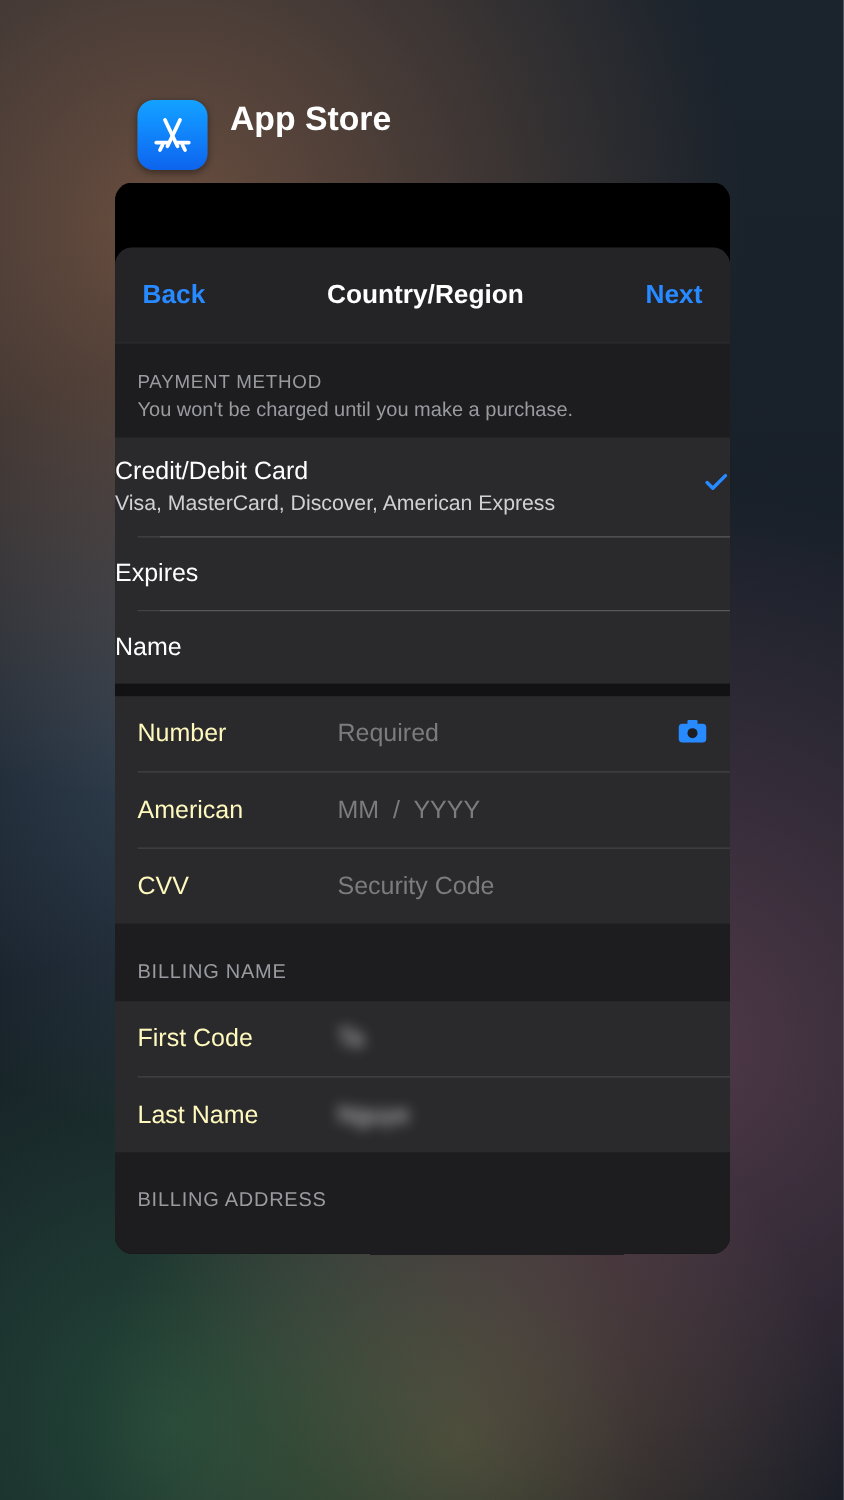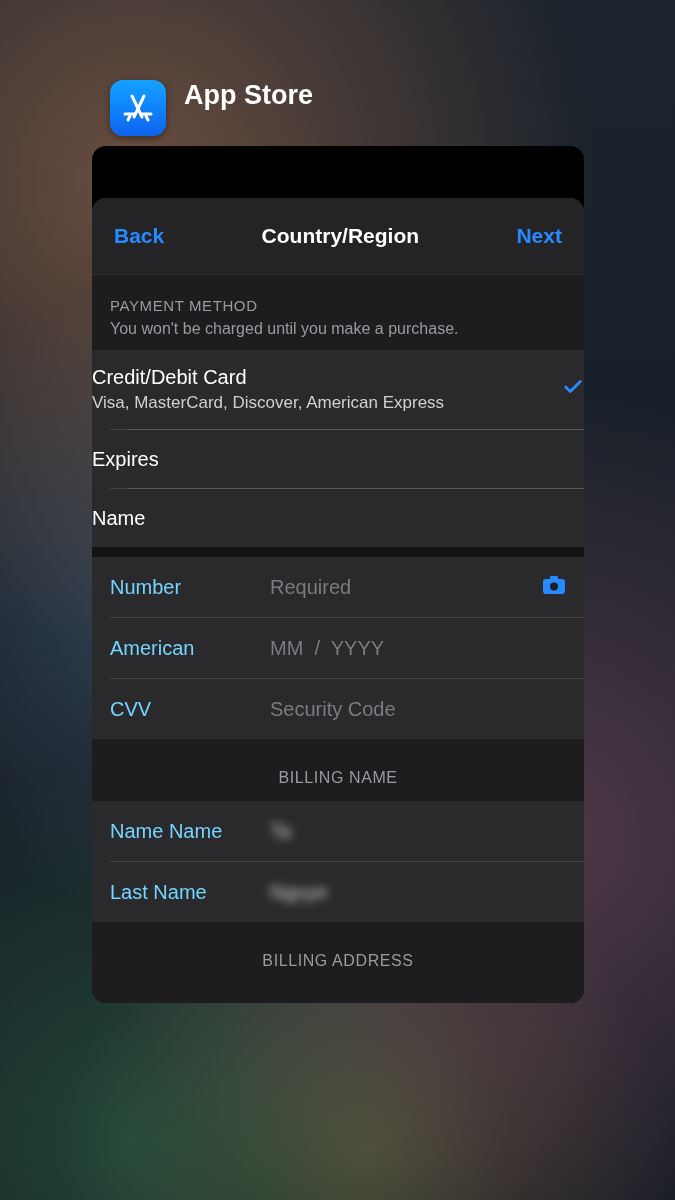--- a/index.html
+++ b/index.html
@@ -64,35 +64,34 @@
   .row-sep { content:""; display:block; height:1px; background:rgba(255,255,255,0.12); margin-left:18px; }
   .row-main { flex:1; }
   .row-title { color:#fff; font-size:20px; }
   .row-sub { color:#d0d0d5; font-size:17px; margin-top:4px; }
 
   .check { color:#2f89ff; font-size:24px; font-weight:600; }
 
   .form-row {
     display:flex; align-items:center; padding:0 18px; height:60px;
   }
-  .form-label { width:160px; color:#7dd3fc; font-size:20px; }
+  .form-label { width:160px; color:#fef9c3; font-size:20px; }
   .form-input {
     flex:1; background:transparent; border:none; outline:none;
     color:#fff; font-size:20px;
   }
   .form-input::placeholder { color:#7b7b80; }
   .form-value { color:#d2d2d7; font-size:20px; filter:blur(5px); }
   .cam-icon { color:#2f89ff; }
 
   .spacer { height:10px; background:#121214; }
 
   .section-label {
     padding:30px 18px 14px 18px; color:#9a9aa0; font-size:16px; letter-spacing:0.6px;
     background:#1d1d1f;
-    text-align:center;
   }
 </style>
 </head>
 <body>
 
 <div class="blur-bg"></div>
 
 <div class="app-header">
   <div class="app-icon">
     <svg width="36" height="36" viewBox="0 0 36 36">
@@ -172,21 +171,21 @@
       <div class="form-row">
         <div class="form-label">CVV</div>
         <input class="form-input" placeholder="Security Code" style="">
       </div>
     </div>
 
     <div class="section-label">BILLING NAME</div>
 
     <div class="group">
       <div class="form-row">
-        <div class="form-label">Name Name</div>
+        <div class="form-label">First Code</div>
         <div class="form-value">Ta</div>
       </div>
       <div class="row-sep"></div>
       <div class="form-row">
         <div class="form-label">Last Name</div>
         <div class="form-value">Nguye</div>
       </div>
     </div>
 
     <div class="section-label" style="padding-bottom:40px">BILLING ADDRESS</div>

